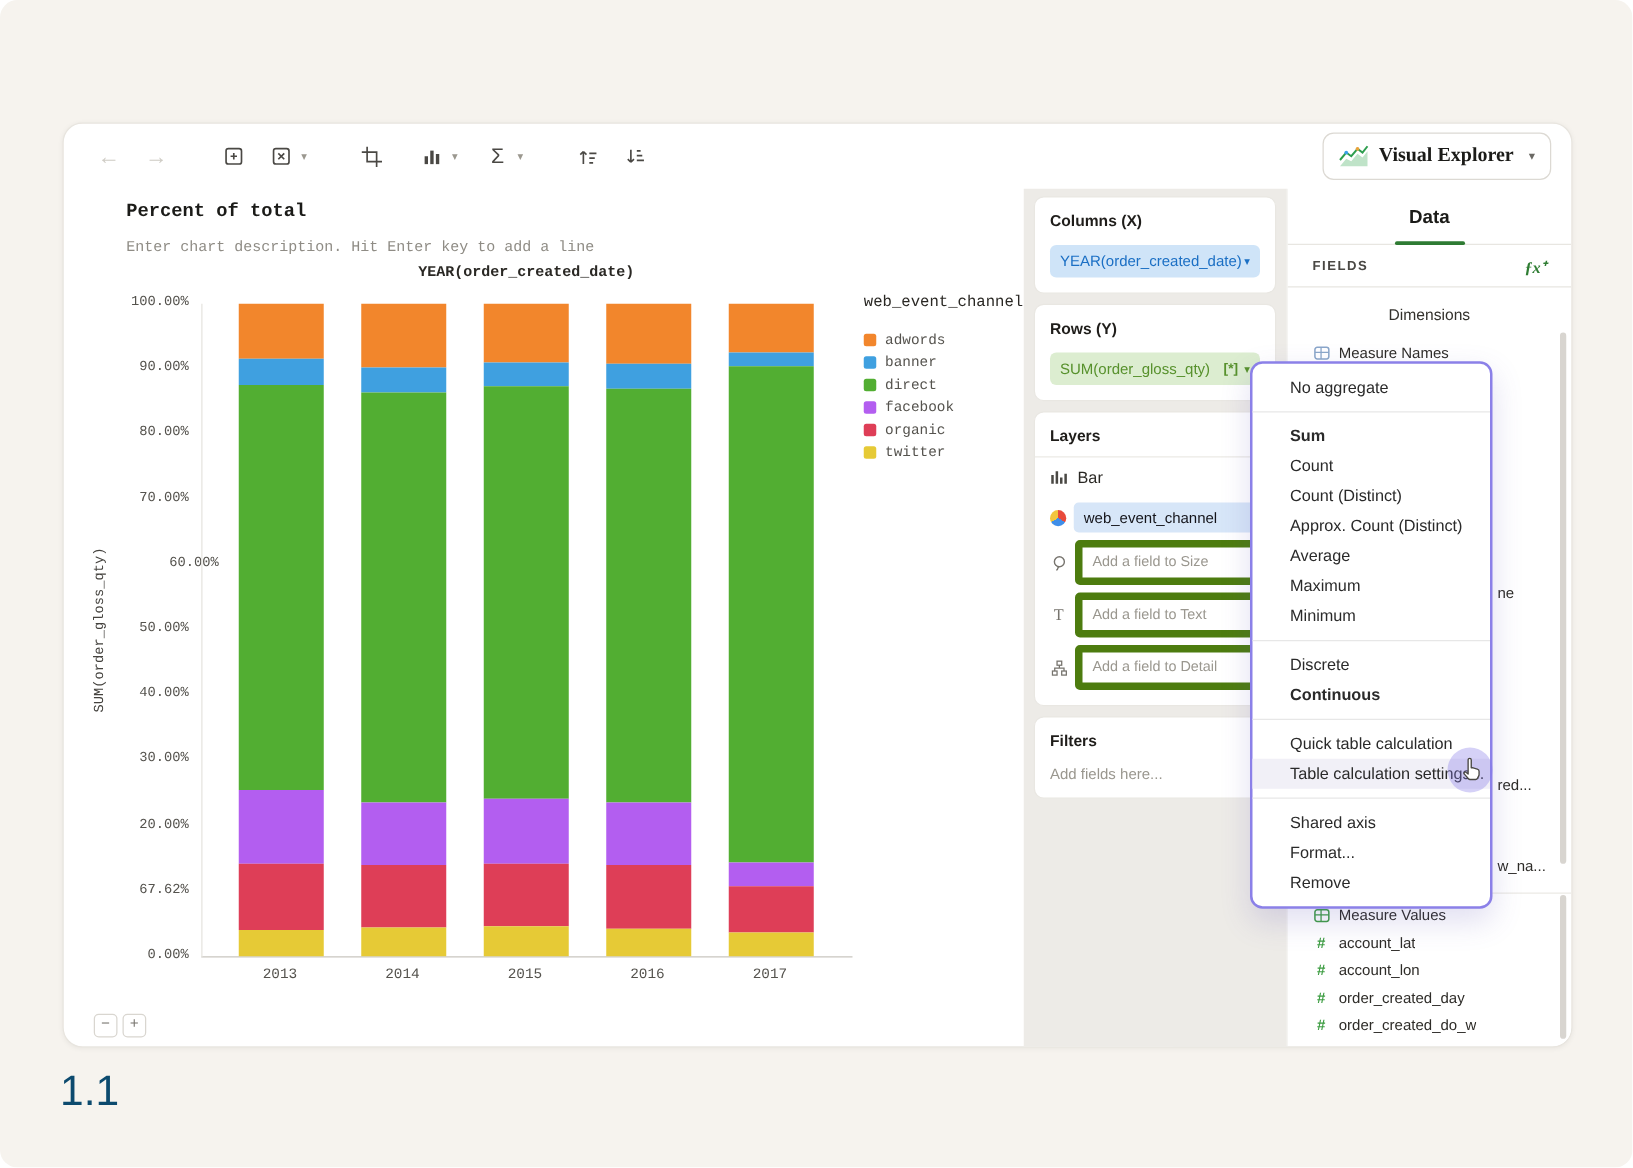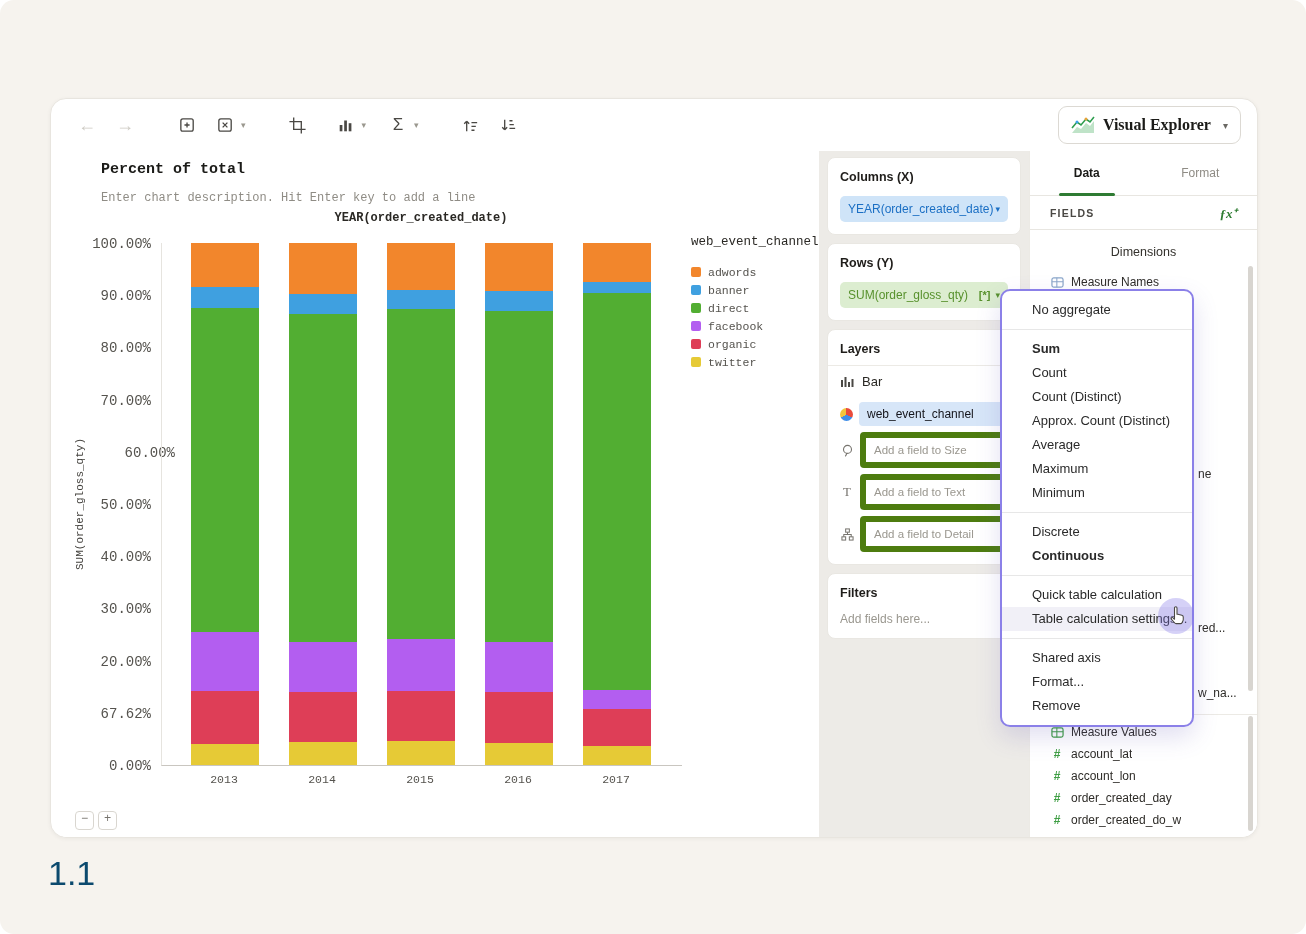--- a/index.html
+++ b/index.html
@@ -19,21 +19,21 @@
   .brand-label{font-family:"Liberation Serif",serif;font-weight:700;font-size:16px;color:#1b1b18;}
   .brand-caret{font-size:10px;color:#6b6964;margin-left:4px;}
   
   .chart-region{position:absolute;left:12px;top:52px;width:876px;bottom:0;background:#fff;font-family:Liberation Mono, monospace;}
   .chart-title{position:absolute;left:38px;top:10px;font-size:15px;font-weight:700;color:#1b1b18;}
   .chart-desc{position:absolute;left:38px;top:40px;font-size:12px;color:#8f8c85;}
   .plot-title{position:absolute;left:98px;top:60px;width:520px;text-align:center;font-size:12px;font-weight:600;color:#2a2824;}
   .plot{position:absolute;left:98px;top:92px;width:520px;height:522px;border-left:1px solid #e6e4df;border-bottom:1px solid #c9c6c0;}
   .bar-col{position:absolute;bottom:0;width:68px;display:flex;flex-direction:column-reverse;}
   .bar-seg{width:100%;}
-  .ytick{position:absolute;left:0;width:88px;text-align:right;font-size:14px;color:#55534e;}
+  .ytick{position:absolute;left:0;width:88px;text-align:right;font-size:11px;color:#55534e;}
   .xtick{position:absolute;top:622px;width:68px;text-align:center;font-size:11.5px;color:#55534e;}
   .y-axis-label{position:absolute;left:8px;top:208px;height:290px;width:18px;display:flex;align-items:center;justify-content:center;
                 writing-mode:vertical-rl;transform:rotate(180deg);font-size:11px;color:#44423e;}
   .legend{position:absolute;left:628px;top:84px;width:140px;}
   .legend-title{font-size:12.5px;color:#2a2824;margin-bottom:14px;}
   .legend-item{display:flex;align-items:center;height:18px;cursor:pointer;}
   .legend-swatch{width:10px;height:10px;border-radius:2px;margin-right:7px;flex:none;}
   .legend-name{font-size:11.5px;color:#55534e;}
   .zoom-btn{position:absolute;width:17px;height:17px;border:1px solid #d9d6d0;border-radius:4px;background:#fff;
             color:#77746e;font-size:12px;line-height:15px;text-align:center;cursor:pointer;}
@@ -57,21 +57,21 @@
   .field-pill{flex:1;height:24px;background:#d7e6f8;border-radius:4px;display:flex;align-items:center;
               padding:0 8px;font-size:12px;color:#14141a;cursor:pointer;}
   .slot-row{display:flex;align-items:center;margin-top:6px;gap:6px;}
   .slot-icon{width:14px;display:flex;justify-content:center;color:#77746e;font-size:12px;flex:none;}
   .slot-box{flex:1;height:24px;border:6px solid #4d7c0f;border-radius:4px;display:flex;align-items:center;
             padding:0 8px;font-size:11.5px;color:#9a978f;cursor:pointer;}
   .filters-placeholder{margin-top:12px;font-size:12px;color:#9a978f;}
   
   .fields-panel{position:absolute;left:978px;top:52px;width:228px;bottom:0;background:#fff;border-left:1px solid #eceae5;box-sizing:border-box;overflow:hidden;}
   .tabs{display:flex;height:44px;border-bottom:1px solid #e8e6e1;}
-  .tab{flex:1;display:flex;align-items:center;justify-content:center;font-size:12px;color:#8f8c85;position:relative;cursor:pointer;}
+  .tab{flex:1;display:flex;align-items:center;justify-content:center;font-size:15px;color:#8f8c85;position:relative;cursor:pointer;}
   .tab.active{color:#1b1b18;font-weight:700;}
   .tab-underline{position:absolute;bottom:-1px;left:50%;transform:translateX(-50%);width:56px;height:3px;background:#2e7b33;border-radius:2px;}
   .fields-header{height:33px;display:flex;align-items:center;padding:0 20px;border-bottom:1px solid #e8e6e1;}
   .fields-header-label{font-size:10.5px;letter-spacing:1.2px;font-weight:700;color:#4a4844;}
   .fx-btn{margin-left:auto;font-family:"Liberation Serif",serif;font-style:italic;font-weight:700;font-size:13px;color:#2f7d33;cursor:pointer;}
   .dim-label{margin:15px 20px 0 20px;font-size:12.5px;color:#33312c;text-align:center;}
   .field-item{display:flex;align-items:center;height:22px;padding:0 20px;gap:7px;cursor:pointer;}
   .type-icon{width:14px;display:flex;justify-content:center;flex:none;}
   .hash-icon{width:14px;text-align:center;color:#3f9e44;font-weight:700;font-size:12px;flex:none;}
   .fi-label{font-size:12px;color:#2e2c28;white-space:nowrap;overflow:hidden;}
@@ -337,23 +337,20 @@
         <div class="shelf-title">Filters</div>
         <div class="filters-placeholder">Add fields here...</div>
       </div>
     </div>
 
     <div class="fields-panel">
       <div class="tabs">
         <div class="tab active">
           <span>Data</span>
           <div class="tab-underline"></div>
-        </div>
-        <div class="tab">
-          <span>Format</span>
         </div>
       </div>
 
       <div class="fields-header">
         <span class="fields-header-label">FIELDS</span>
         <span class="fx-btn">ƒx⁺</span>
       </div>
 
       <div class="dim-label">Dimensions</div>
 

